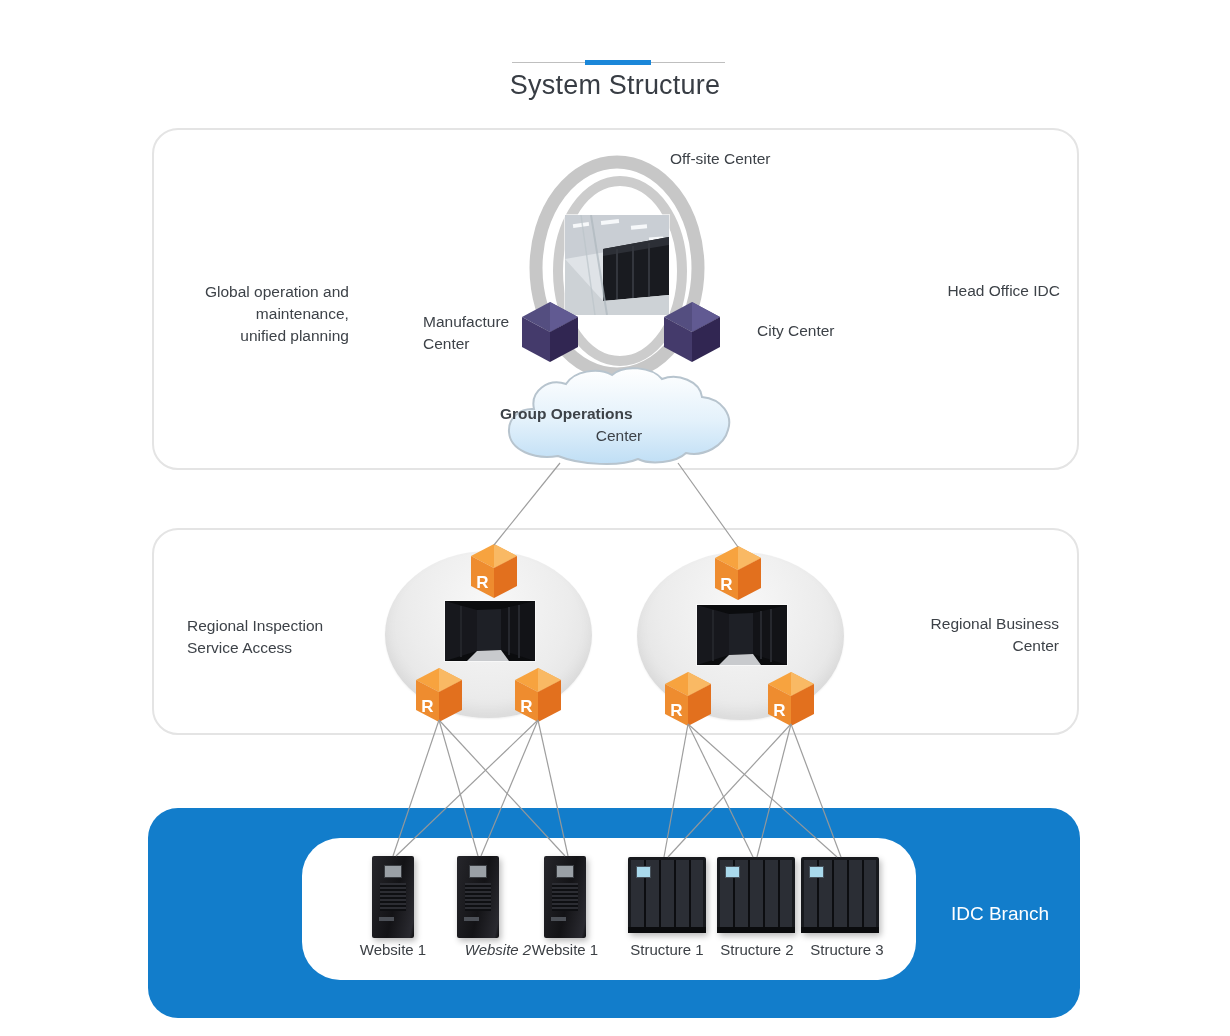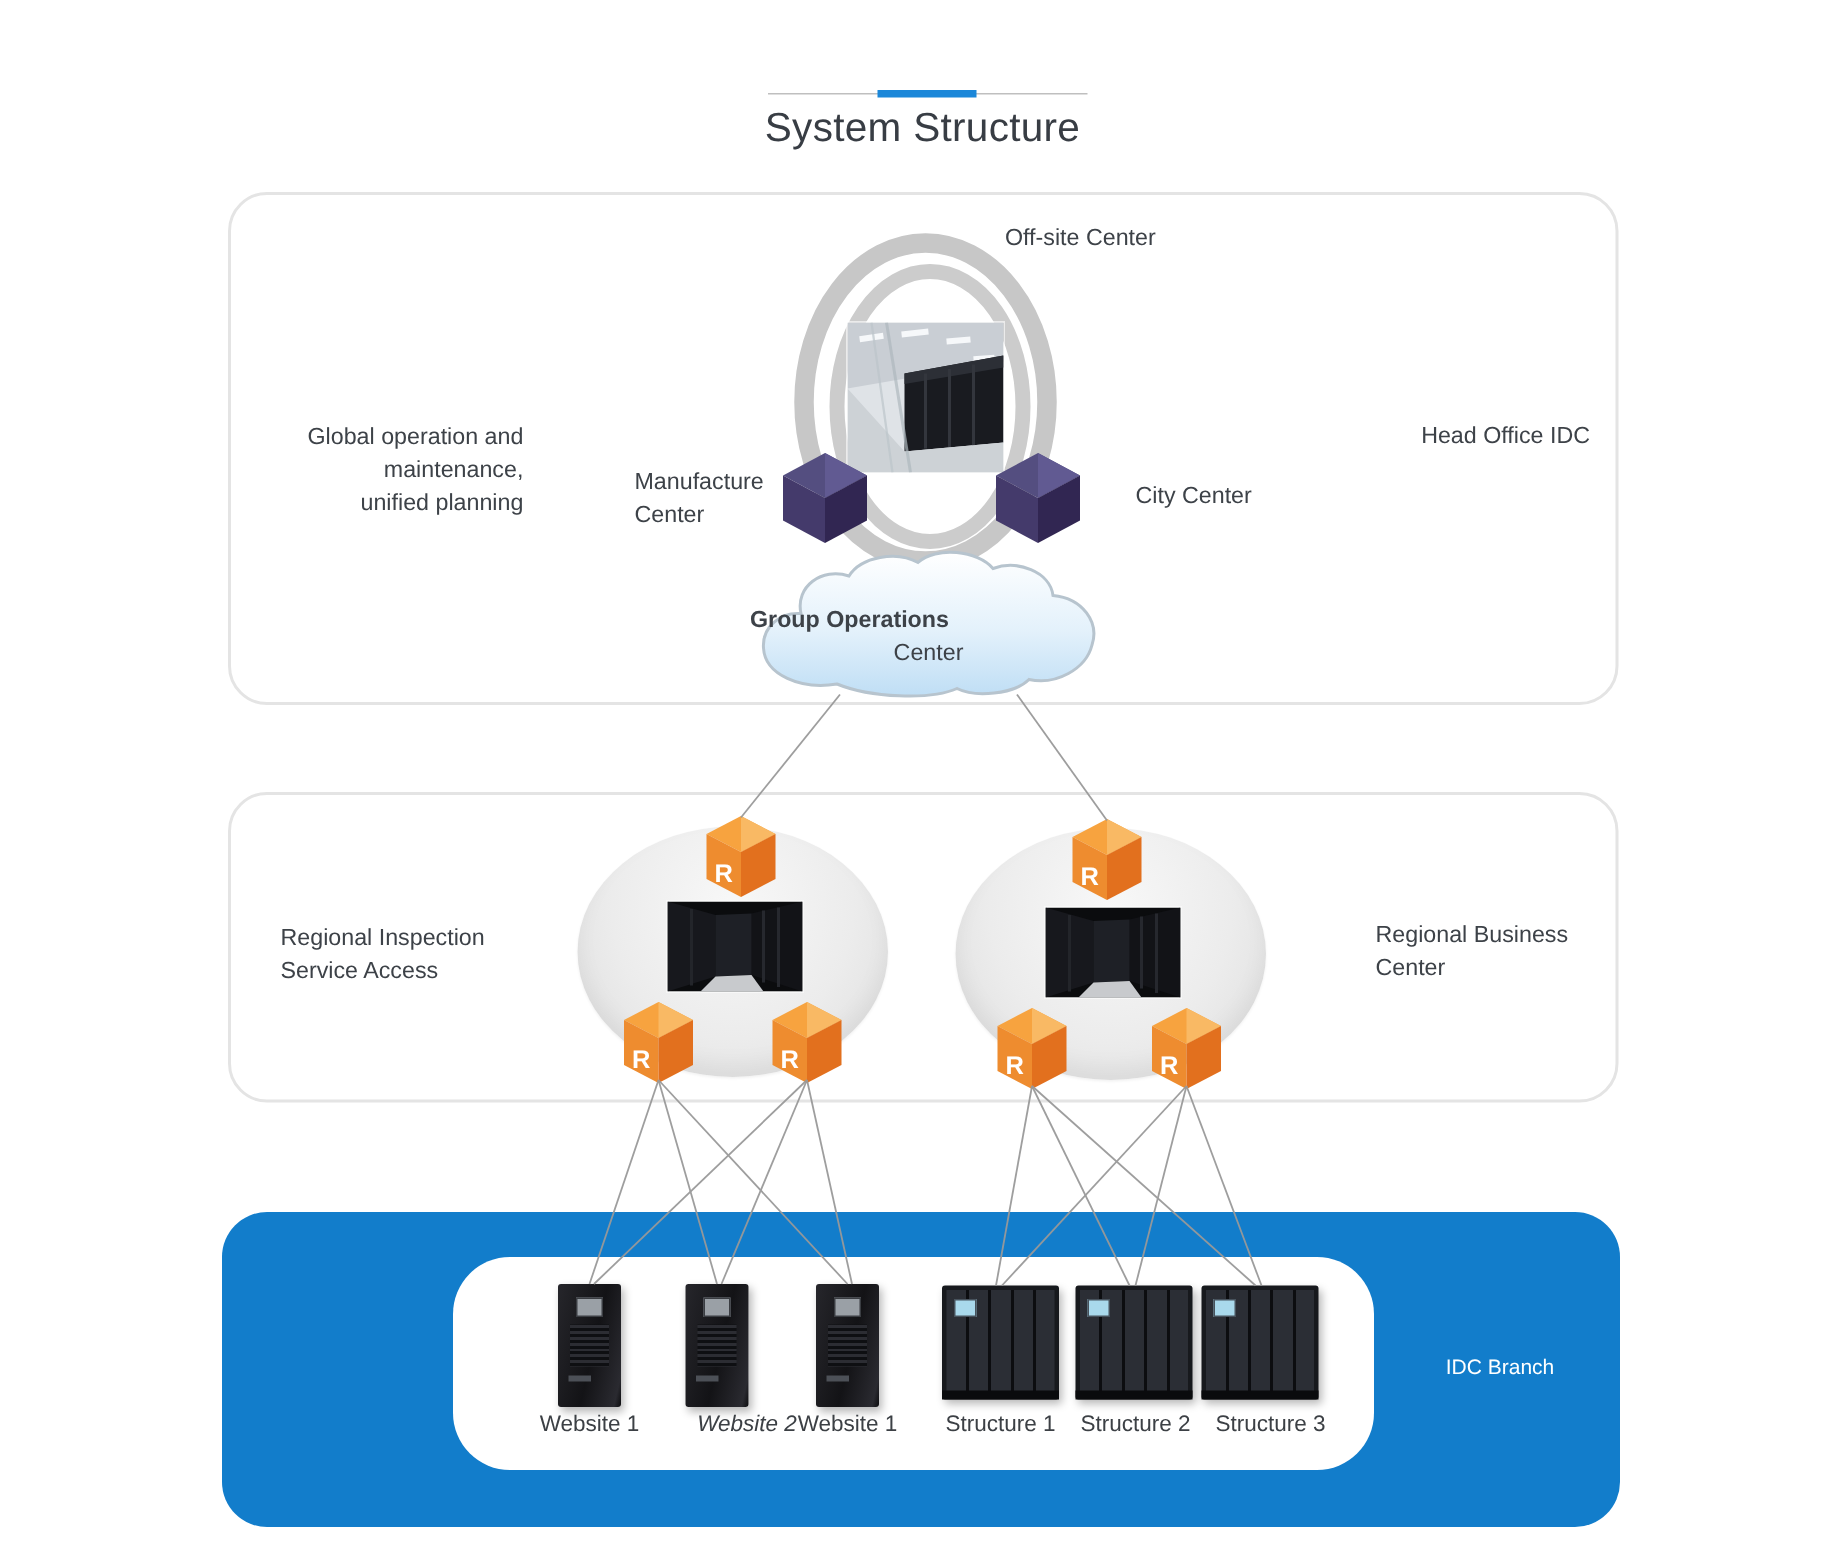--- a/index.html
+++ b/index.html
@@ -14,21 +14,21 @@
   .title-rule{left:512px;top:62px;width:213px;height:1px;background:#bfbfbf;}
   .title-rule-accent{left:585px;top:60px;width:66px;height:5px;background:#1b87d9;}
 
   
   .frame{border:2px solid #e4e4e4;border-radius:26px;background:#fff;}
   .frame-top{left:152px;top:128px;width:923px;height:338px;}
   .frame-mid{left:152px;top:528px;width:923px;height:203px;}
 
   
   .t15{font-size:15.5px;line-height:22px;color:#3d4248;}
-  .center{text-align:left;}
+  .center{text-align:right;}
 
   
   .ringsvg{left:527px;top:154px;}
   .photo-top{left:565px;top:215px;width:104px;height:100px;box-shadow:0 0 0 1px rgba(255,255,255,.6);}
   .cloud-wrap{left:500px;top:366px;width:238px;height:104px;}
   .cloud-text1{left:500px;top:403px;width:238px;text-align:left;font-weight:bold;}
   .cloud-text2{left:500px;top:425px;width:238px;text-align:center;}
 
   
   .region-ellipse{
@@ -37,21 +37,21 @@
     box-shadow:inset 0 -8px 14px rgba(0,0,0,.05), 0 1px 2px rgba(0,0,0,.06);
   }
   .re-left{left:385px;top:551px;width:207px;height:167px;}
   .re-right{left:637px;top:552px;width:207px;height:168px;}
   .photo-mid{width:90px;height:60px;box-shadow:0 0 0 1px rgba(255,255,255,.5);}
 
   
   .branch{left:148px;top:808px;width:932px;height:210px;border-radius:30px;background:#127dcb;}
   .branch-inner{left:302px;top:838px;width:614px;height:142px;border-radius:38px;background:#fff;}
   .branch-note{left:123px;top:893px;width:204px;text-align:center;color:#fff;font-size:15px;font-weight:bold;line-height:18px;}
-  .branch-label{left:928px;top:903px;width:144px;text-align:center;color:#fff;font-size:14px;}
+  .branch-label{left:928px;top:903px;width:144px;text-align:center;color:#fff;font-size:19px;}
 
   
   .tower{width:42px;height:82px;border-radius:2px;
     background:linear-gradient(103deg,#26262b 0%,#131316 55%,#2a2a30 92%,#0c0c0e 100%);
     box-shadow:2px 3px 6px rgba(0,0,0,.28);}
   .tower .screen{position:absolute;top:9px;left:50%;transform:translateX(-50%);width:16px;height:11px;
     background:#9aa0a6;border:1px solid #3a3d42;}
   .tower .vent{position:absolute;top:27px;left:8px;right:8px;height:28px;
     background:repeating-linear-gradient(180deg,#2c2d33 0 2px,#0e0f12 2px 4px);}
   .tower .badge{position:absolute;bottom:17px;left:7px;width:15px;height:4px;background:#4c5057;}

